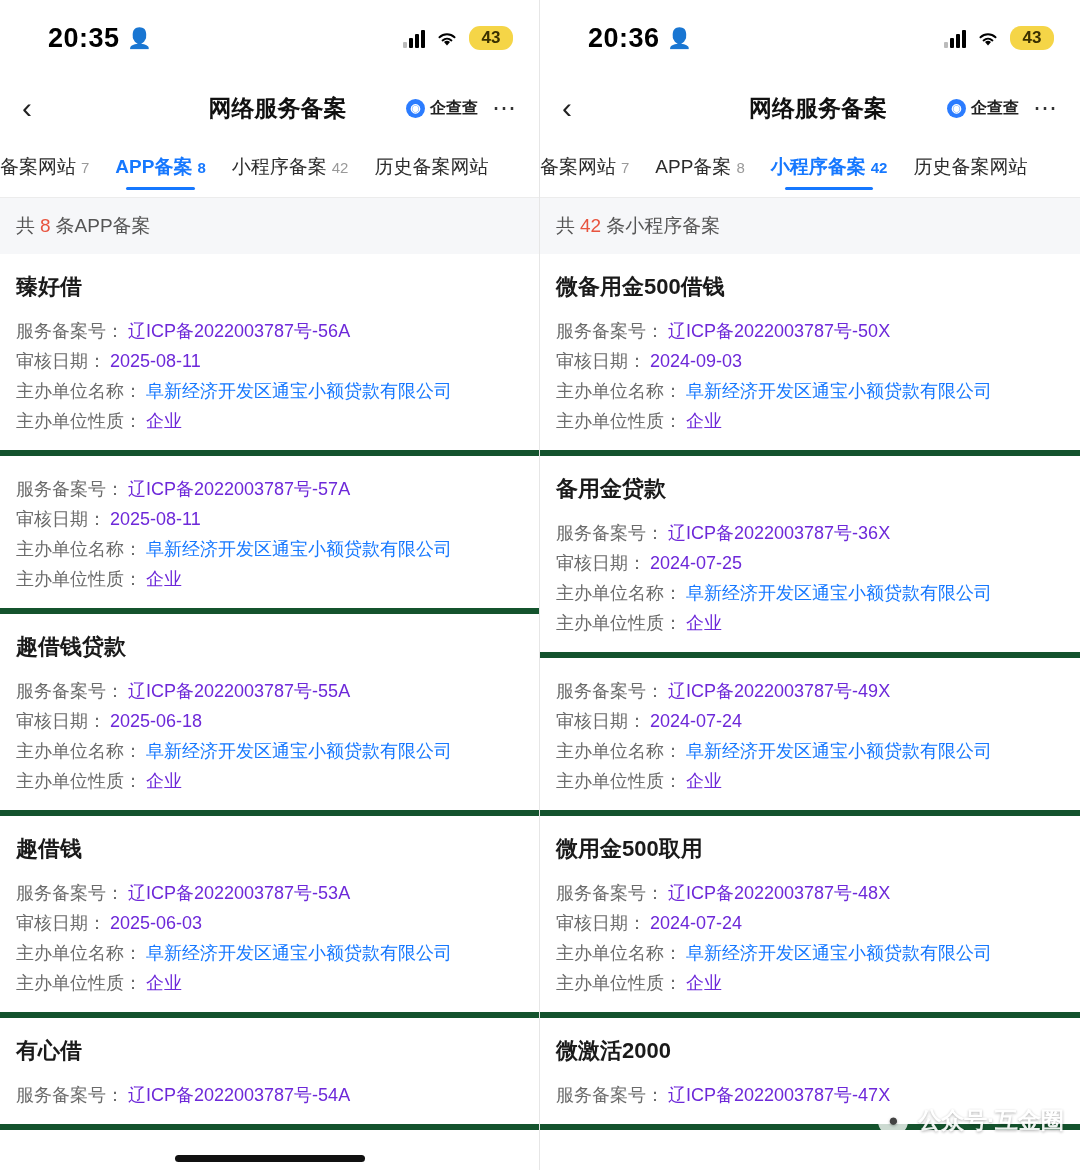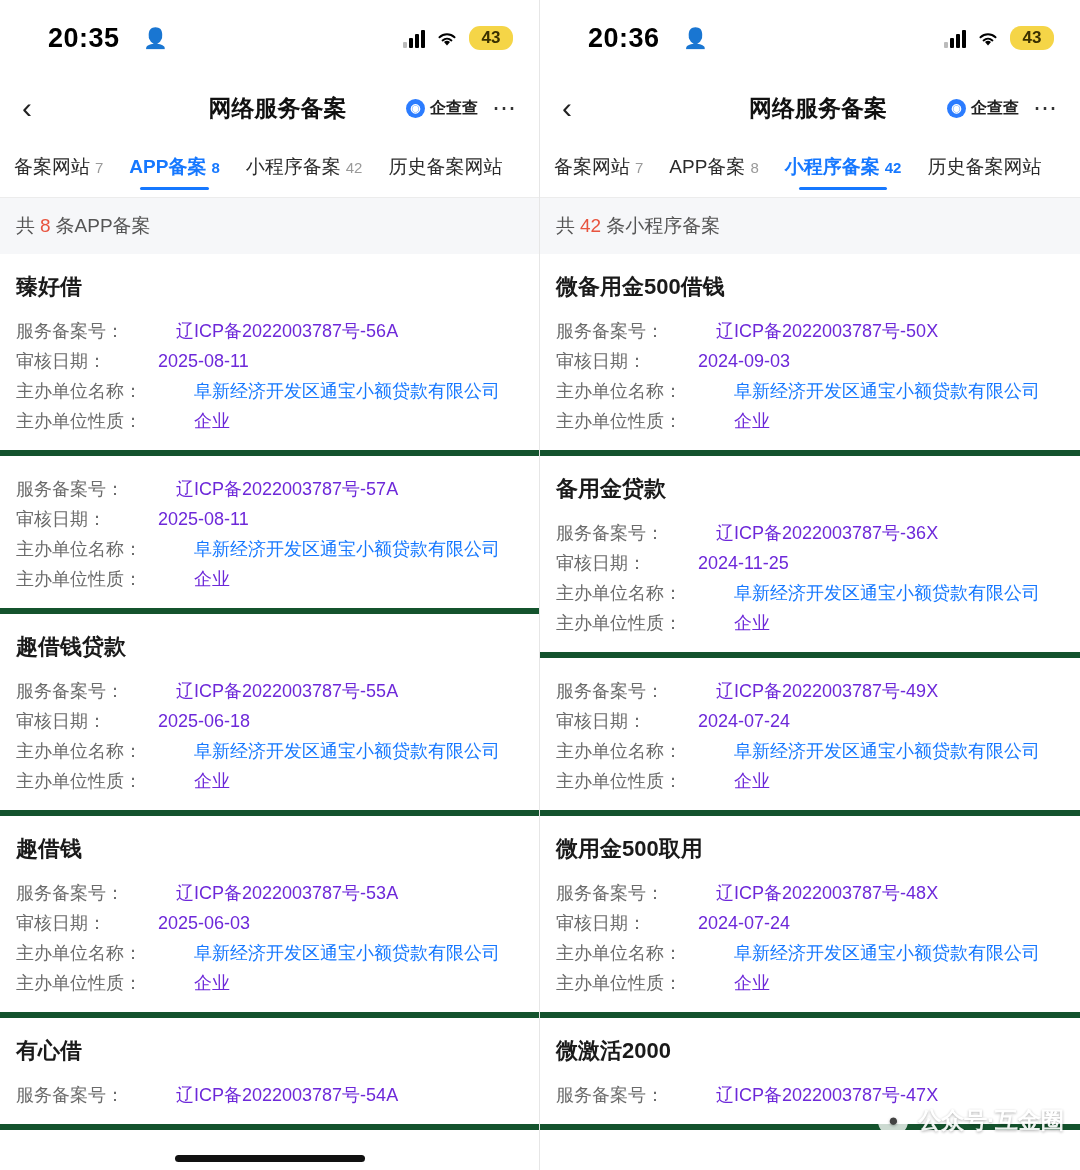--- a/index.html
+++ b/index.html
@@ -20,21 +20,21 @@
 
   
   .statusbar {
     height: 76px;
     display: flex;
     align-items: center;
     justify-content: space-between;
     padding: 0 26px 0 48px;
   }
   .status-left {
-    display: flex; align-items: center; gap: 24px;
+    display: flex; align-items: center; gap: 8px;
     font-size: 27px; font-weight: bold; color: #000;
     letter-spacing: 0.5px;
   }
   .person-icon { font-size: 20px; line-height: 1; }
   .status-right { display: flex; align-items: center; gap: 10px; }
   .signal { display: flex; align-items: flex-end; gap: 2px; height: 20px; }
   .signal i { width: 4px; background: #000; display: block; border-radius: 1px; }
   .signal i:nth-child(1) { height: 6px; background: #bbb; }
   .signal i:nth-child(2) { height: 10px; }
   .signal i:nth-child(3) { height: 14px; }
@@ -74,21 +74,20 @@
     width: 19px; height: 19px; border-radius: 50%;
     background: #2b7cff; color: #fff;
     font-size: 12px; display: flex; align-items: center; justify-content: center;
   }
   .more-dots { font-size: 24px; color: #333; letter-spacing: 1px; line-height: 10px;}
 
   
   .tabs {
     display: flex; align-items: center;
     height: 58px;
-    padding-left: 14px;
     gap: 26px;
     border-bottom: 1px solid #ececec;
     white-space: nowrap;
     overflow: hidden;
   }
   .tab {
     font-size: 19px; color: #2b2b2b;
     display: flex; align-items: baseline; gap: 5px;
     position: relative;
     padding-bottom: 4px;
@@ -120,21 +119,20 @@
     border-bottom: 6px solid #14532d;
   }
   .card-title {
     font-size: 22px; font-weight: bold; color: #1a1a1a;
     margin-bottom: 14px;
   }
   .row {
     display: flex; align-items: baseline;
     font-size: 18px; line-height: 30px;
     color: #4a4a4a;
-    gap: 48px;
   }
   .row .k { color: #6b6b6b; flex: 0 0 auto; }
   .row .v { color: #6d28d9; margin-left: 4px; }
   .row .v.link { color: #1678ff; }
 
   
   .watermark {
     position: absolute; right: 16px; bottom: 34px;
     display: flex; align-items: center; gap: 10px;
     color: #ffffff; font-size: 23px; font-weight: bold;
@@ -399,21 +397,21 @@
       </div>
 
       <div class="card">
         <div class="card-title">备用金贷款</div>
         <div class="row">
             <span class="k">服务备案号：</span>
             <span class="v">辽ICP备2022003787号-36X</span>
           </div>
         <div class="row">
             <span class="k">审核日期：</span>
-            <span class="v">2024-11-25</span>
+            <span class="v">2024-07-25</span>
           </div>
         <div class="row">
             <span class="k">主办单位名称：</span>
             <span class="v link">阜新经济开发区通宝小额贷款有限公司</span>
           </div>
         <div class="row">
             <span class="k">主办单位性质：</span>
             <span class="v">企业</span>
           </div>
       </div>

